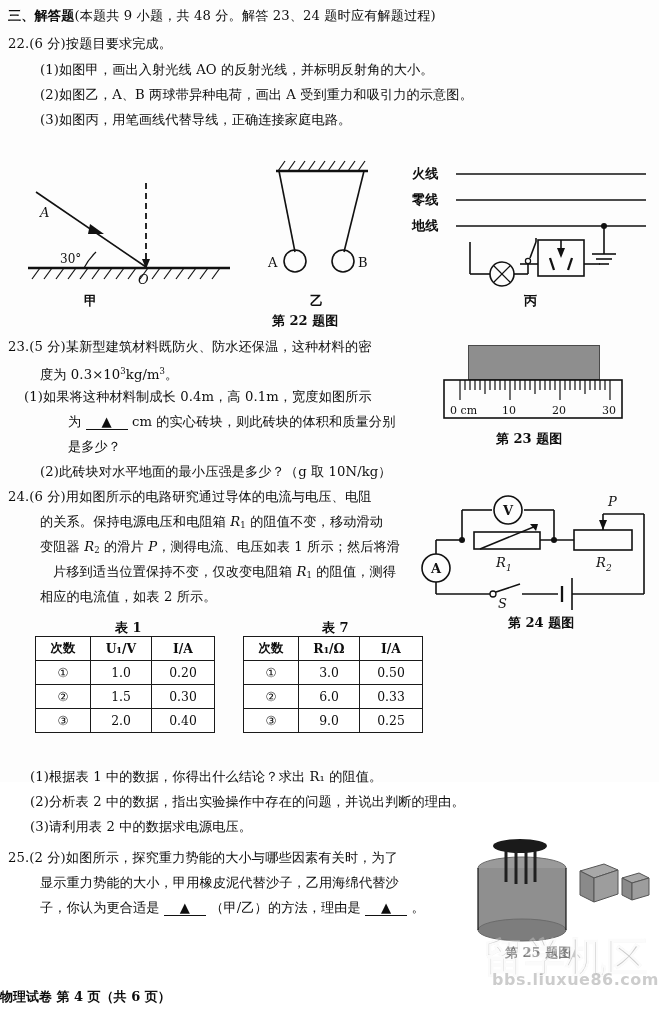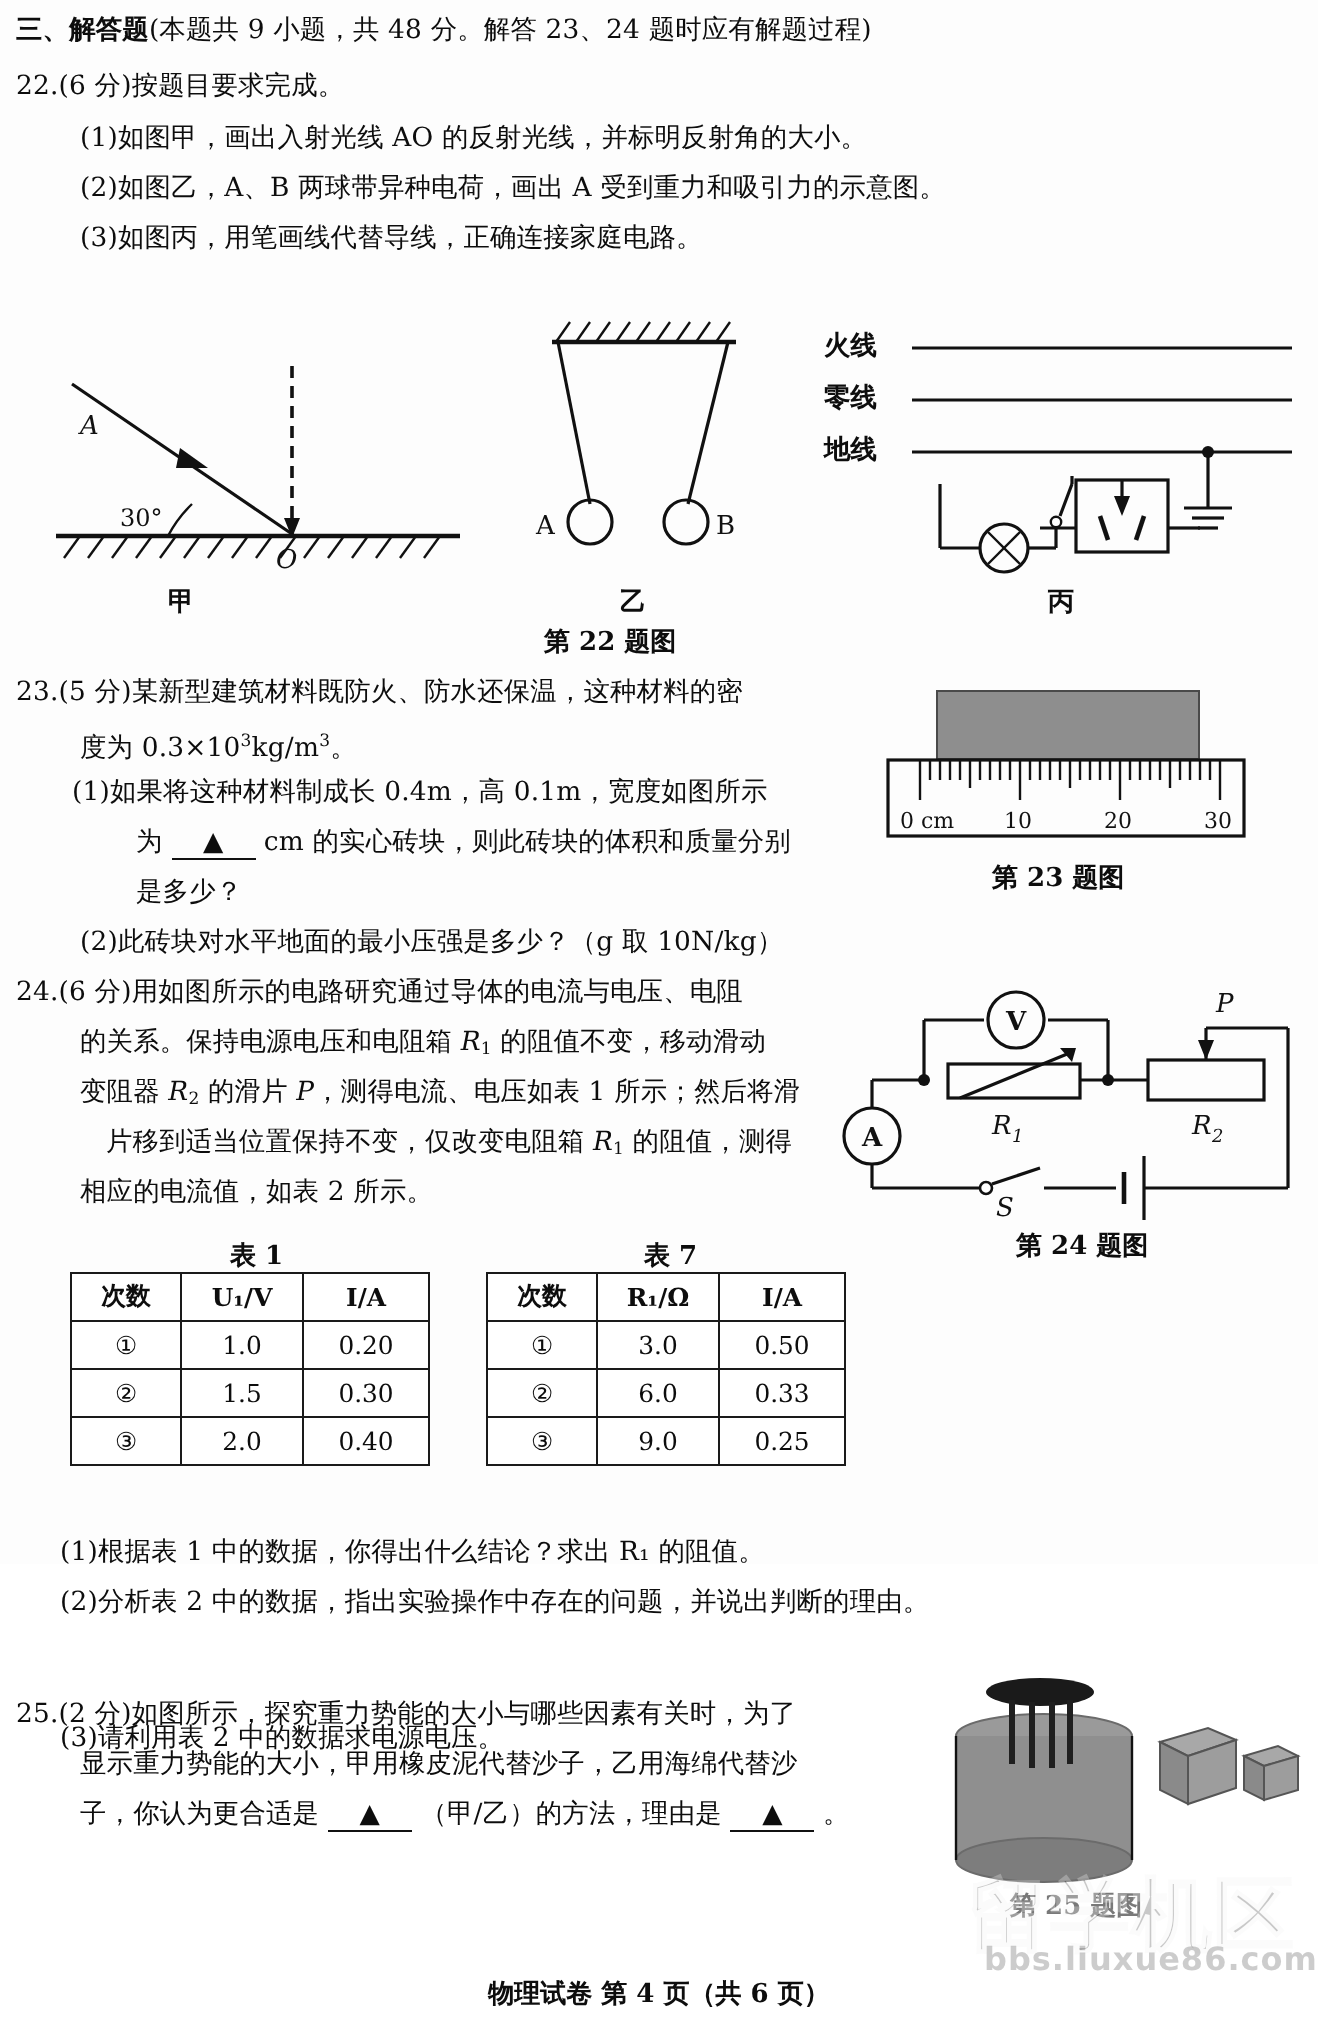--- a/index.html
+++ b/index.html
@@ -88,21 +88,20 @@
     font-family: "DejaVu Serif", serif;
     font-size: 13px;
     fill: #111;
   }
   .dashed { stroke: #111; stroke-width: 1.8; fill: none; stroke-dasharray: 6 4; }
 
   
   .footer {
     position: absolute;
     left: 0; right: 0;
-    text-align: center;
     font-size: 13px;
     font-weight: 700;
   }
 
   
   .wm {
     position: absolute;
     opacity: 0.30;
     pointer-events: none;
   }
@@ -245,21 +244,21 @@
   <div class="cap" style="left:524px; top:292px;">丙</div>
 
   <div class="cap" style="left:272px; top:312px;">第 22 题图</div>
 
   <div class="txt" style="left:8px; top:339px;">
     <span>23.</span><span>(5 分)某新型建筑材料既防火、防水还保温，这种材料的密</span>
   </div>
   <div class="txt" style="left:40px; top:364px;">
     <span>度为 0.3×10</span><span class="sup">3</span><span>kg/m</span><span class="sup">3</span><span>。</span>
   </div>
-  <div class="txt" style="left:36px; top:389px;">(1)如果将这种材料制成长 0.4m，高 0.1m，宽度如图所示</div>
+  <div class="txt" style="left:24px; top:389px;">(1)如果将这种材料制成长 0.4m，高 0.1m，宽度如图所示</div>
   <div class="txt" style="left:68px; top:414px;">
     <span>为</span>
     <span class="blank" style="width:42px;">▲</span>
     <span>cm 的实心砖块，则此砖块的体积和质量分别</span>
   </div>
   <div class="txt" style="left:68px; top:439px;">是多少？</div>
   <div class="txt" style="left:40px; top:464px;">(2)此砖块对水平地面的最小压强是多少？（g 取 10N/kg）</div>
 
   <div class="brick" style="left:468px; top:345px; width:130px; height:33px;"></div>
   <svg style="left:440px; top:378px;" width="190" height="50" viewBox="0 0 190 50">
@@ -412,21 +411,21 @@
     <tr>
       <td>③</td>
       <td>9.0</td>
       <td>0.25</td>
     </tr>
   </tbody>
     </table>
 
   <div class="txt" style="left:30px; top:769px;">(1)根据表 1 中的数据，你得出什么结论？求出 R₁ 的阻值。</div>
   <div class="txt" style="left:30px; top:794px;">(2)分析表 2 中的数据，指出实验操作中存在的问题，并说出判断的理由。</div>
-  <div class="txt" style="left:30px; top:819px;margin-top:43px;">(3)请利用表 2 中的数据求电源电压。</div>
+  <div class="txt" style="left:30px; top:819px;">(3)请利用表 2 中的数据求电源电压。</div>
 
   <div class="txt" style="left:8px; top:850px;">
     <span>25.</span><span>(2 分)如图所示，探究重力势能的大小与哪些因素有关时，为了</span>
   </div>
   <div class="txt" style="left:40px; top:875px;">显示重力势能的大小，甲用橡皮泥代替沙子，乙用海绵代替沙</div>
   <div class="txt" style="left:40px; top:900px;">
     <span>子，你认为更合适是</span>
     <span class="blank" style="width:42px;">▲</span>
     <span>（甲/乙）的方法，理由是</span>
     <span class="blank" style="width:42px;">▲</span>

